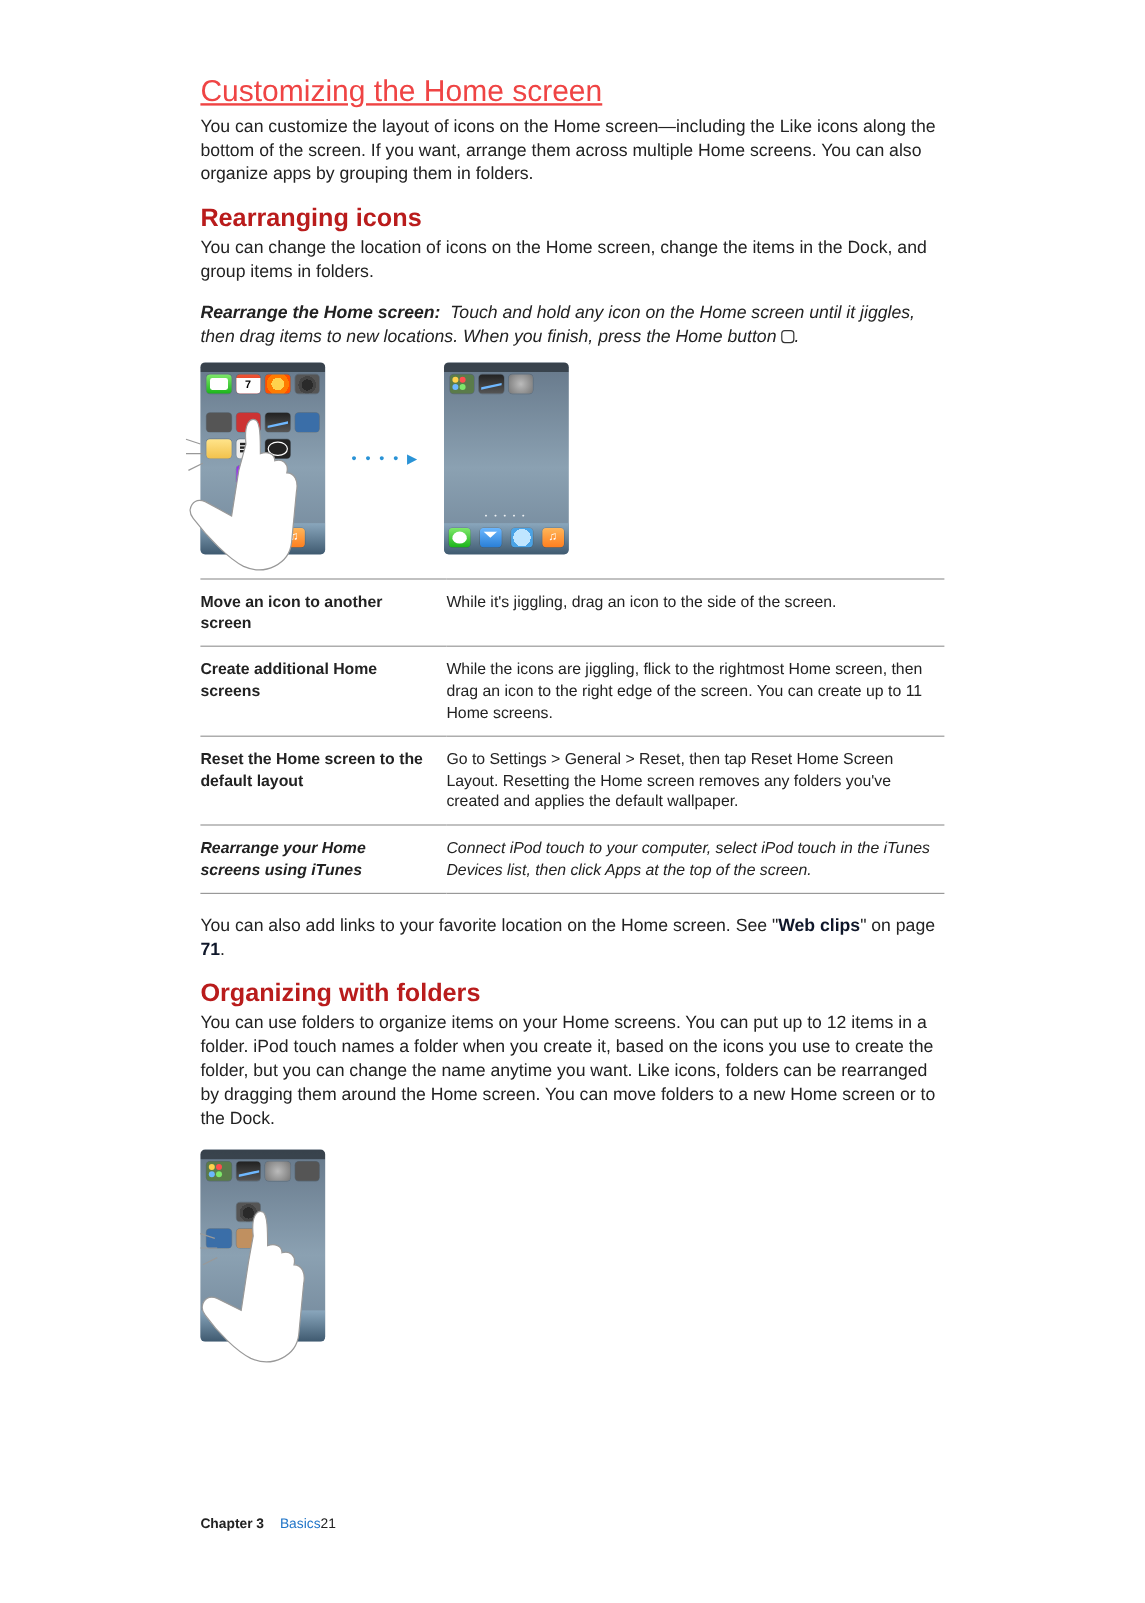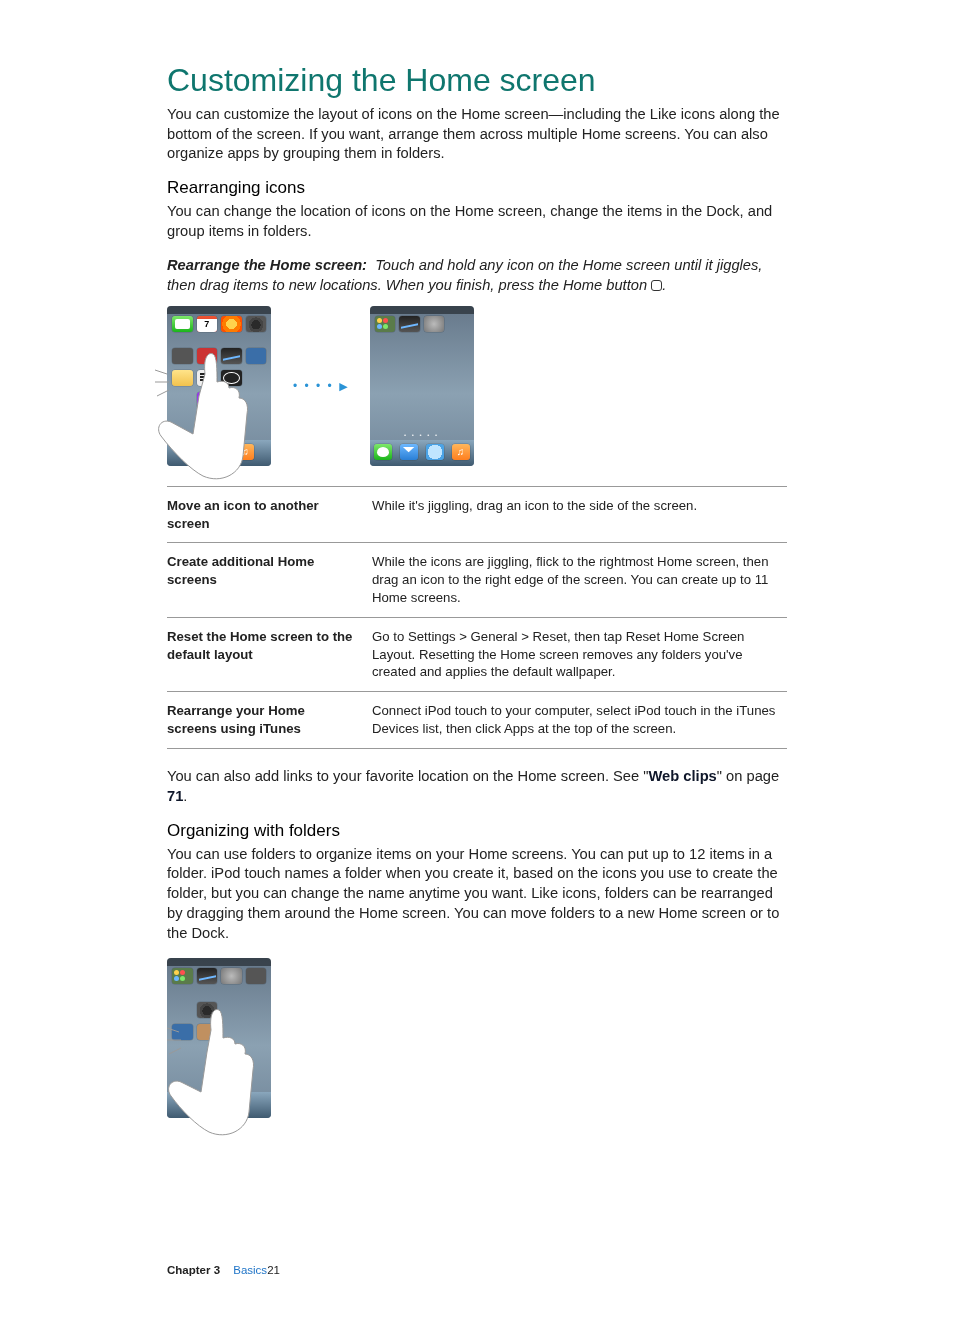--- a/index.html
+++ b/index.html
@@ -10,36 +10,37 @@
     background: #fff;
     position: relative;
   }
   .page {
     position: absolute;
     left: 167px;
     top: 62px;
     width: 620px;
   }
   h1.section-title {
-    color: #0f766e;
+    color: #ef4444;
     font-weight: 400;
-    font-size: 32px;
+    font-size: 25px;
     line-height: 1.15;
     margin-bottom: 6px;
+    text-decoration: underline;
   }
   p.body {
     font-size: 14.7px;
     line-height: 1.35;
     color: #222;
     margin-bottom: 14px;
   }
   h2.subhead {
-    color: #000000;
-    font-weight: 400;
-    font-size: 17px;
+    color: #b91c1c;
+    font-weight: 700;
+    font-size: 21px;
     margin-top: 14px;
     margin-bottom: 4px;
   }
   .task-lead {
     font-size: 14.7px;
     line-height: 1.35;
     margin-bottom: 10px;
     font-style: italic;
   }
   .task-lead b {
@@ -165,20 +166,21 @@
   }
   table.options td {
     border-top: 1px solid #999;
     padding: 10px 6px 10px 0;
     vertical-align: top;
     font-size: 13.2px;
     line-height: 1.35;
   }
   table.options tr:last-child td {
     border-bottom: 1px solid #999;
+    font-style: italic;
   }
   table.options td.term {
     width: 205px;
     font-weight: 600;
     padding-right: 18px;
   }
   a.xref { color: #0f172a; text-decoration: none; font-weight: bold; }
   .folder-illus {
     margin-top: 10px;
     position: relative;

